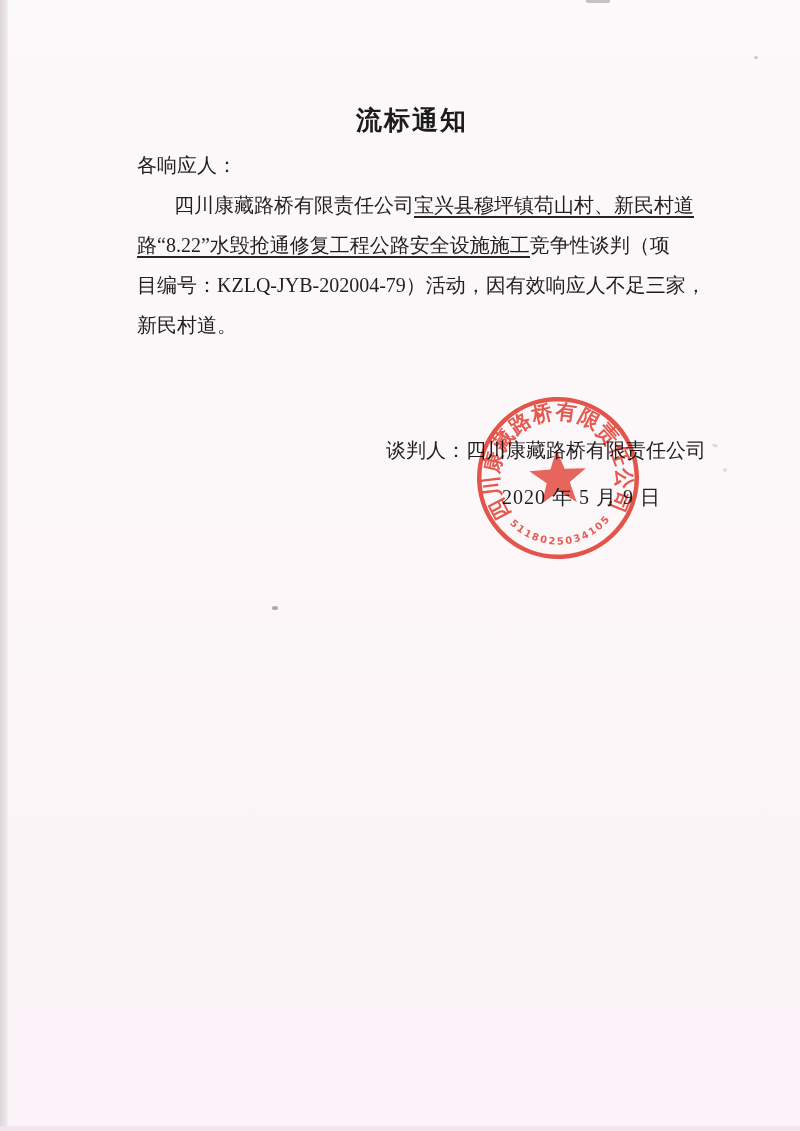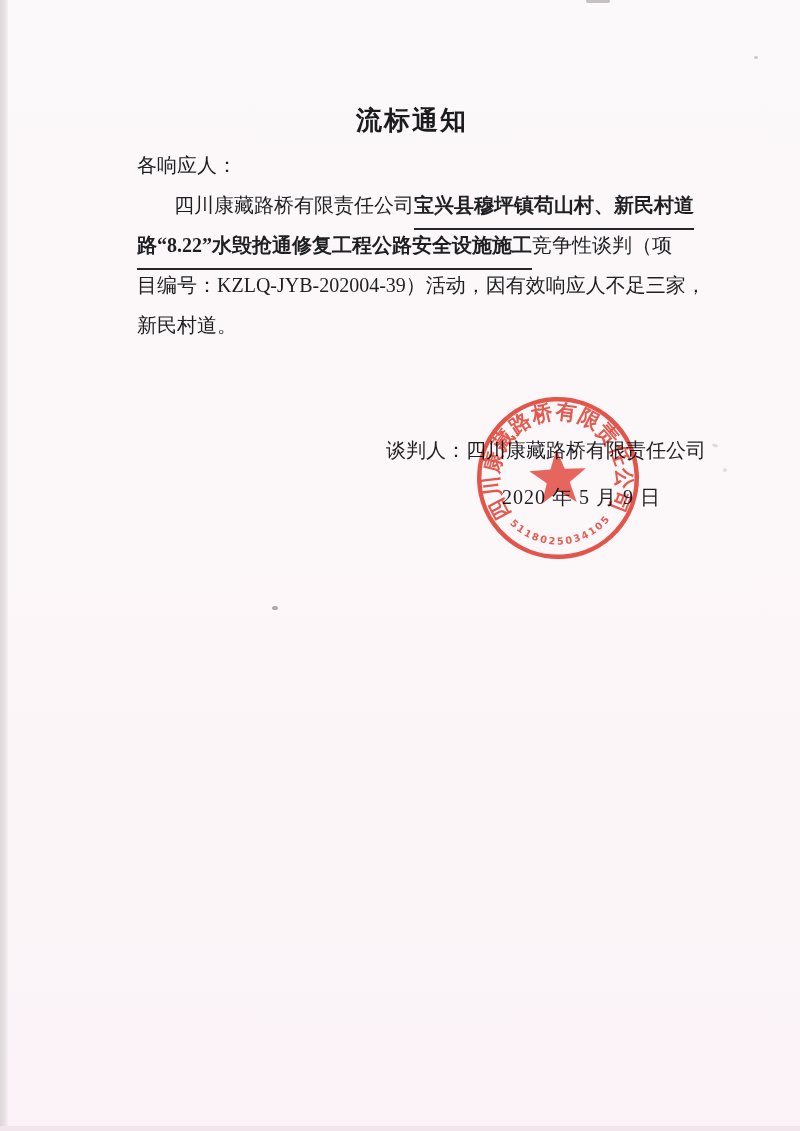--- a/index.html
+++ b/index.html
@@ -39,23 +39,23 @@
     text-align:center;font-size:26px;font-weight:bold;
     letter-spacing:2px;color:#1c1c1f;
   }
   .content{
     position:absolute;left:137px;top:145px;width:566px;
     font-size:20px;color:#1f1f22;
   }
   .line{height:40px;line-height:40px;white-space:nowrap;}
   .indent{display:inline-block;width:37px;}
   .ub{
-    font-weight:bold;
+    font-weight:normal;
     border-bottom:2px solid #26262a;
-    padding-bottom:12px;
+    padding-bottom:0;
   }
   .sign-negotiator{
     position:absolute;left:357px;top:437px;
     font-size:20px;color:#1f1f22;white-space:nowrap;z-index:2;margin-left:29px;
   }
   .sign-date{
     position:absolute;left:502px;top:484px;
     font-size:20px;color:#1f1f22;letter-spacing:1px;white-space:nowrap;z-index:2;text-align:right;
   }
 
@@ -98,21 +98,21 @@
     <div class="line">
       <span>各响应人：</span>
     </div>
     <div class="line">
       <span class="indent"></span><span>四川康藏路桥有限责任公司</span><span class="ub">宝兴县穆坪镇苟山村、新民村道</span>
     </div>
     <div class="line">
       <span class="ub">路“8.22”水毁抢通修复工程公路安全设施施工</span><span>竞争性谈判（项</span>
     </div>
     <div class="line">
-      <span>目编号：KZLQ-JYB-202004-39）活动，因有效响应人不足三家，</span>
+      <span>目编号：KZLQ-JYB-202004-79）活动，因有效响应人不足三家，</span>
     </div>
     <div class="line">
       <span>新民村道。</span>
     </div>
   </div>
 
   <div class="sign-negotiator">谈判人：四川康藏路桥有限责任公司</div>
   <div class="sign-date">2020 年 5 月 9 日</div>
 
   <div class="seal">

